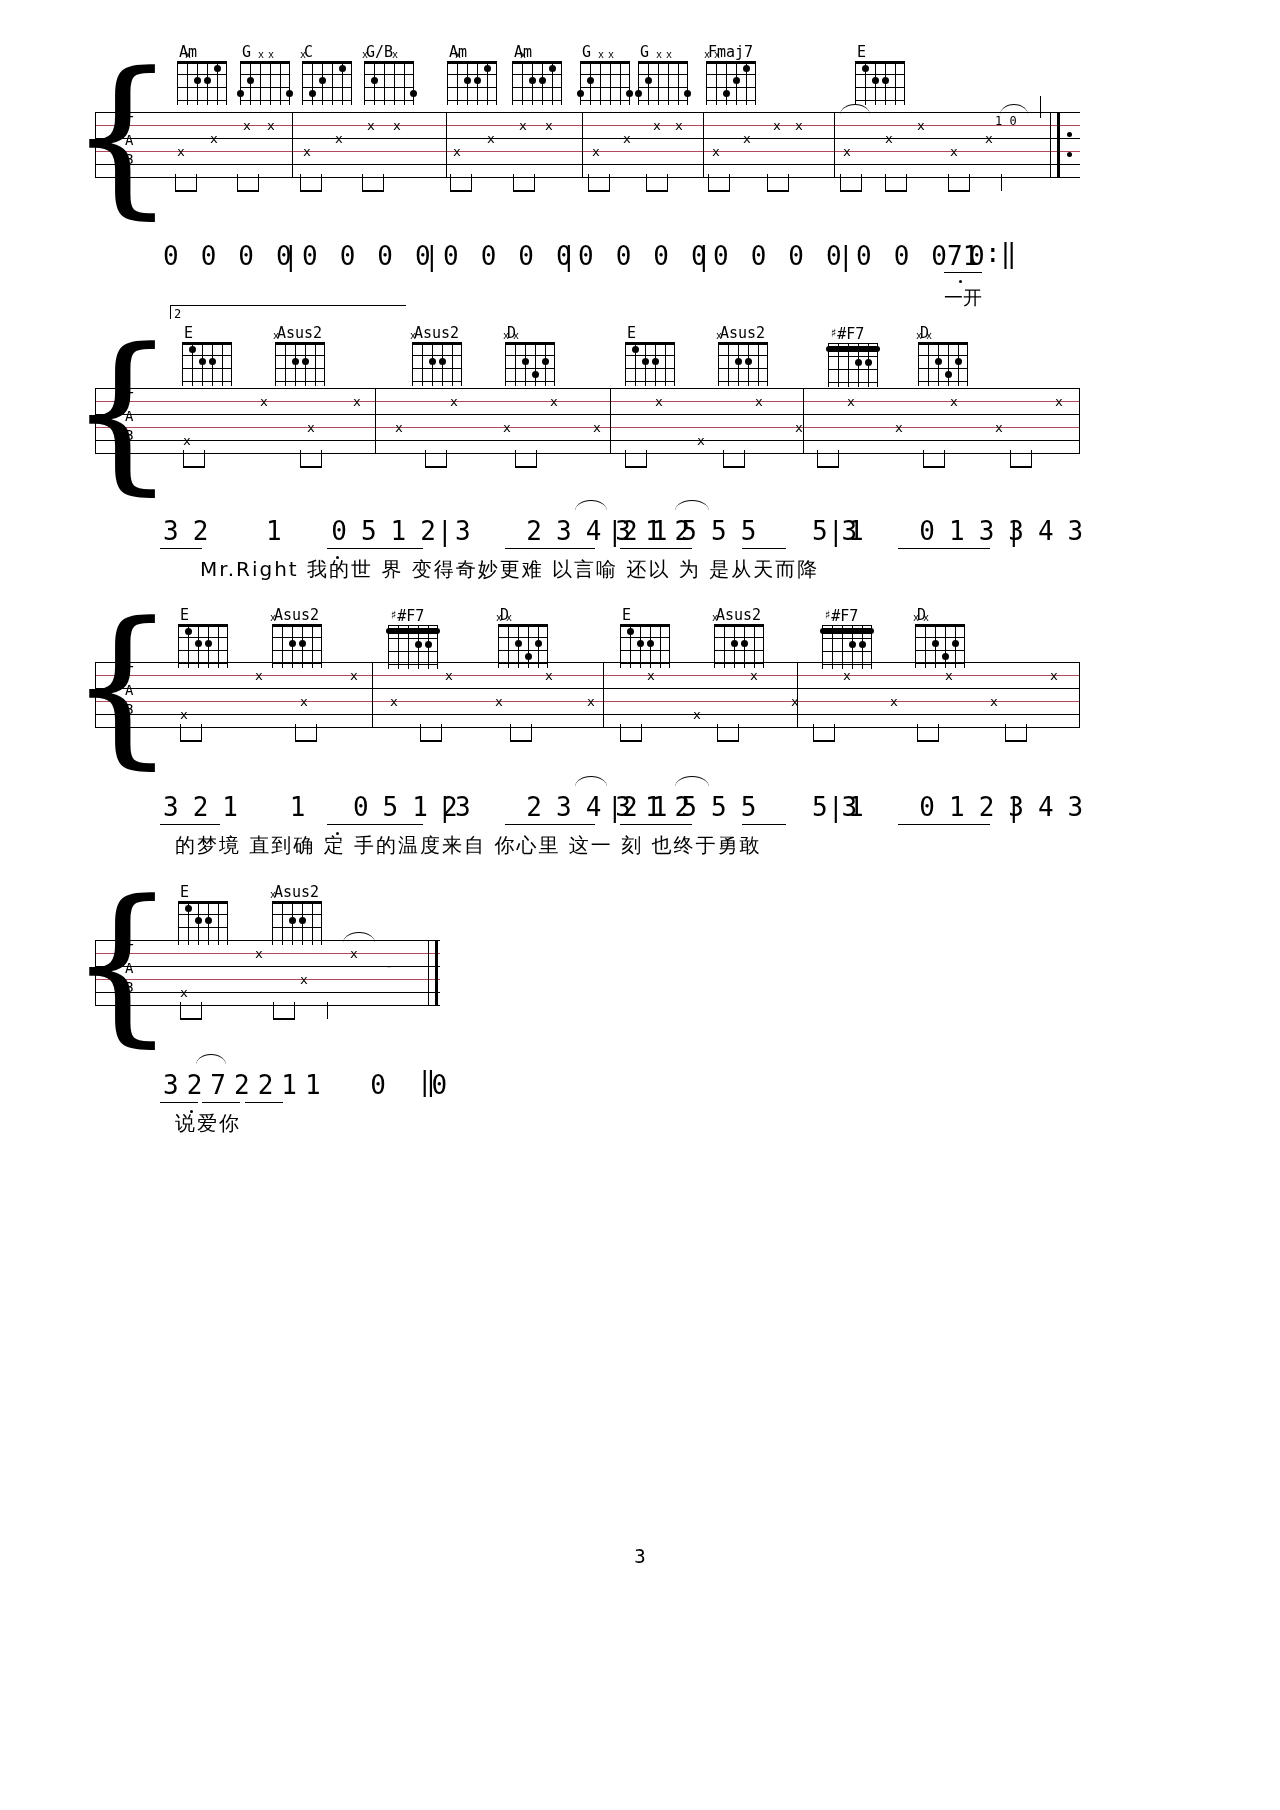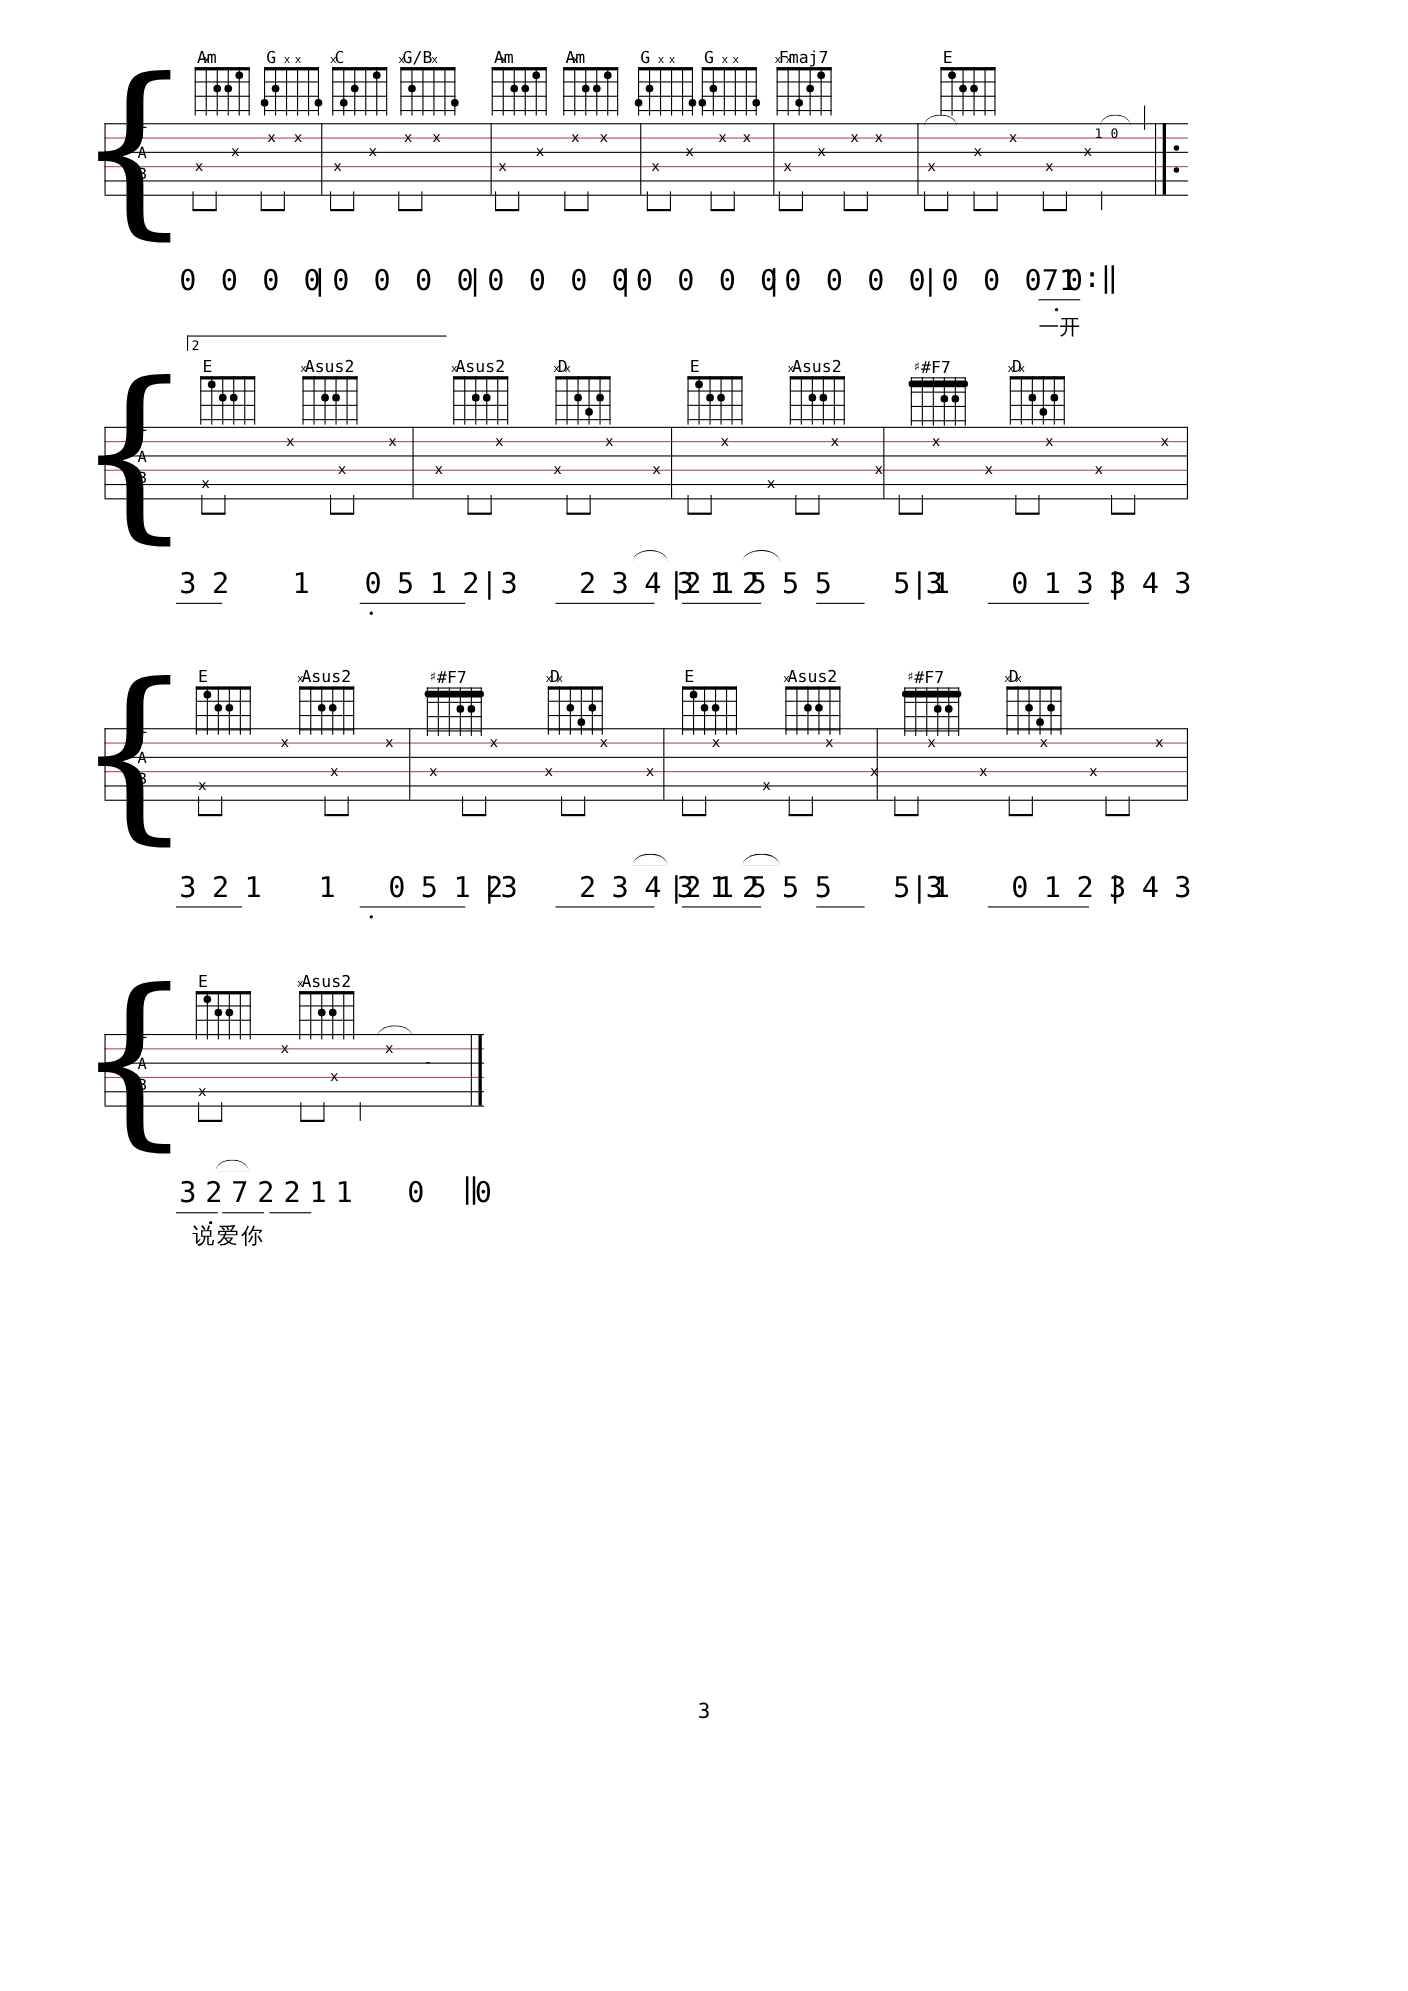--- a/index.html
+++ b/index.html
@@ -607,20 +607,21 @@
   </div>
   <div class="under" style="left:620px;top:548px;width:72px;"></div>
   <div class="under" style="left:742px;top:548px;width:44px;"></div>
   <div class="slur" style="left:675px;top:500px;width:34px;"></div>
   <div class="num" style="left:828px;top:518px;">|</div>
   <div class="num" style="left:848px;top:518px;letter-spacing:14px;">
     <span>1</span><span style="letter-spacing:26px"> </span><span>0</span><span>1</span><span>3</span><span>3</span><span>4</span><span>3</span>
   </div>
   <div class="under" style="left:898px;top:548px;width:92px;"></div>
   <div class="num" style="left:1006px;top:518px;">|</div>
+  <div class="lyr" style="left:200px;top:558px;letter-spacing:2px;">Mr.Right 我的世 界 变得奇妙更难  以言喻  还以 为   是从天而降</div>
 
   <div class="chord" style="left:178px;top:607px;">
     <div class="cname">E</div>
     <div class="grid">
       <div class="nut"></div>
         <div class="hline" style="top:13px"></div>
         <div class="hline" style="top:26px"></div>
         <div class="hline" style="top:39px"></div>
       <div class="vline" style="left:0"></div>
         <div class="vline" style="left:10px"></div>
@@ -845,20 +846,21 @@
   </div>
   <div class="under" style="left:620px;top:824px;width:72px;"></div>
   <div class="under" style="left:742px;top:824px;width:44px;"></div>
   <div class="slur" style="left:675px;top:776px;width:34px;"></div>
   <div class="num" style="left:828px;top:794px;">|</div>
   <div class="num" style="left:848px;top:794px;letter-spacing:14px;">
     <span>1</span><span style="letter-spacing:26px"> </span><span>0</span><span>1</span><span>2</span><span>3</span><span>4</span><span>3</span>
   </div>
   <div class="under" style="left:898px;top:824px;width:92px;"></div>
   <div class="num" style="left:1006px;top:794px;">|</div>
+  <div class="lyr" style="left:175px;top:834px;letter-spacing:2px;">的梦境 直到确 定 手的温度来自  你心里  这一  刻   也终于勇敢</div>
 
   <div class="chord" style="left:178px;top:884px;">
     <div class="cname">E</div>
     <div class="grid">
       <div class="nut"></div>
         <div class="hline" style="top:13px"></div>
         <div class="hline" style="top:26px"></div>
         <div class="hline" style="top:39px"></div>
       <div class="vline" style="left:0"></div>
         <div class="vline" style="left:10px"></div>

